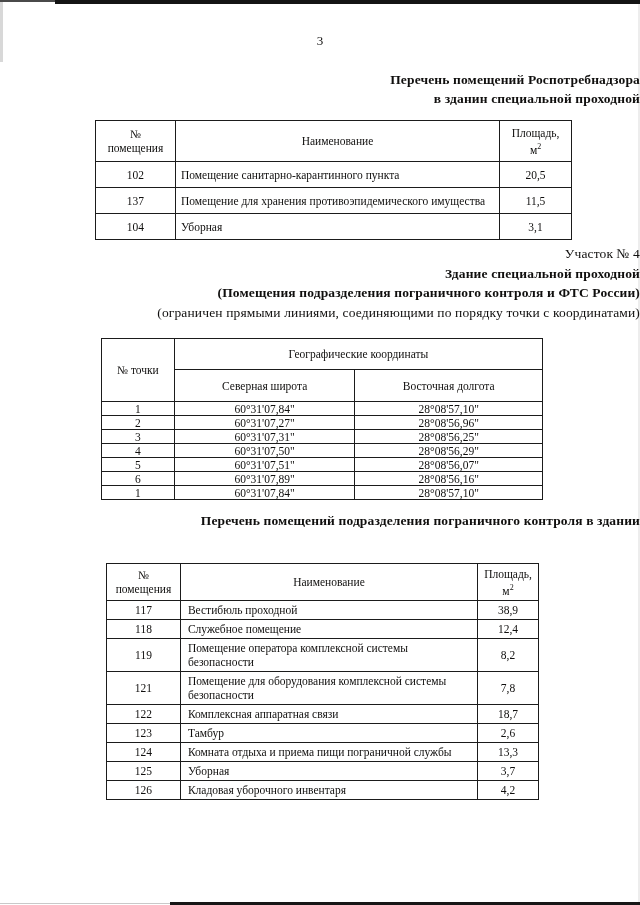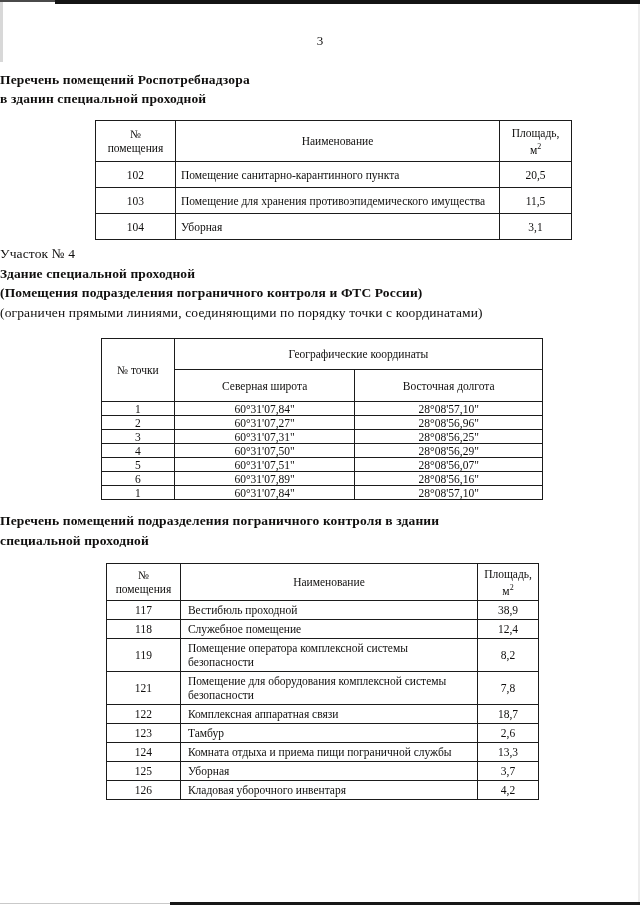--- a/index.html
+++ b/index.html
@@ -65,21 +65,21 @@
     top: 33px;
     left: 0; right: 0;
     text-align: center;
     font-size: 13px;
   }
 
   
   .heading-block {
     position: absolute;
     left: 0; right: 0;
-    text-align: left;
+    text-align: right;
   }
   .heading-line {
     font-size: 13.5px;
     line-height: 19px;
     letter-spacing: 0.01em;
   }
   .heading-line.bold { font-weight: bold; }
 
   #heading-top { top: 70px; }
   #heading-mid { top: 244px; }
@@ -199,21 +199,21 @@
         </th>
       </tr>
     </thead>
     <tbody>
       <tr>
         <td class="num">102</td>
         <td class="name">Помещение санитарно-карантинного пункта</td>
         <td class="area">20,5</td>
       </tr>
       <tr>
-        <td class="num">103</td>
+        <td class="num">137</td>
         <td class="name">Помещение для хранения противоэпидемического имущества</td>
         <td class="area">11,5</td>
       </tr>
       <tr>
         <td class="num">104</td>
         <td class="name">Уборная</td>
         <td class="area">3,1</td>
       </tr>
     </tbody>
   </table>
@@ -275,21 +275,20 @@
       <tr>
         <td class="num">1</td>
         <td class="num">60°31'07,84"</td>
         <td class="num">28°08'57,10"</td>
       </tr>
     </tbody>
   </table>
 
   <div class="heading-block" id="heading-bottom">
     <div class="heading-line bold">Перечень помещений подразделения пограничного контроля в здании</div>
-    <div class="heading-line bold">специальной проходной</div>
   </div>
 
   <table id="table-premises-border">
     <colgroup>
       <col class="c1">
         <col class="c2">
         <col class="c3">
     </colgroup>
     <thead>
       <tr>

